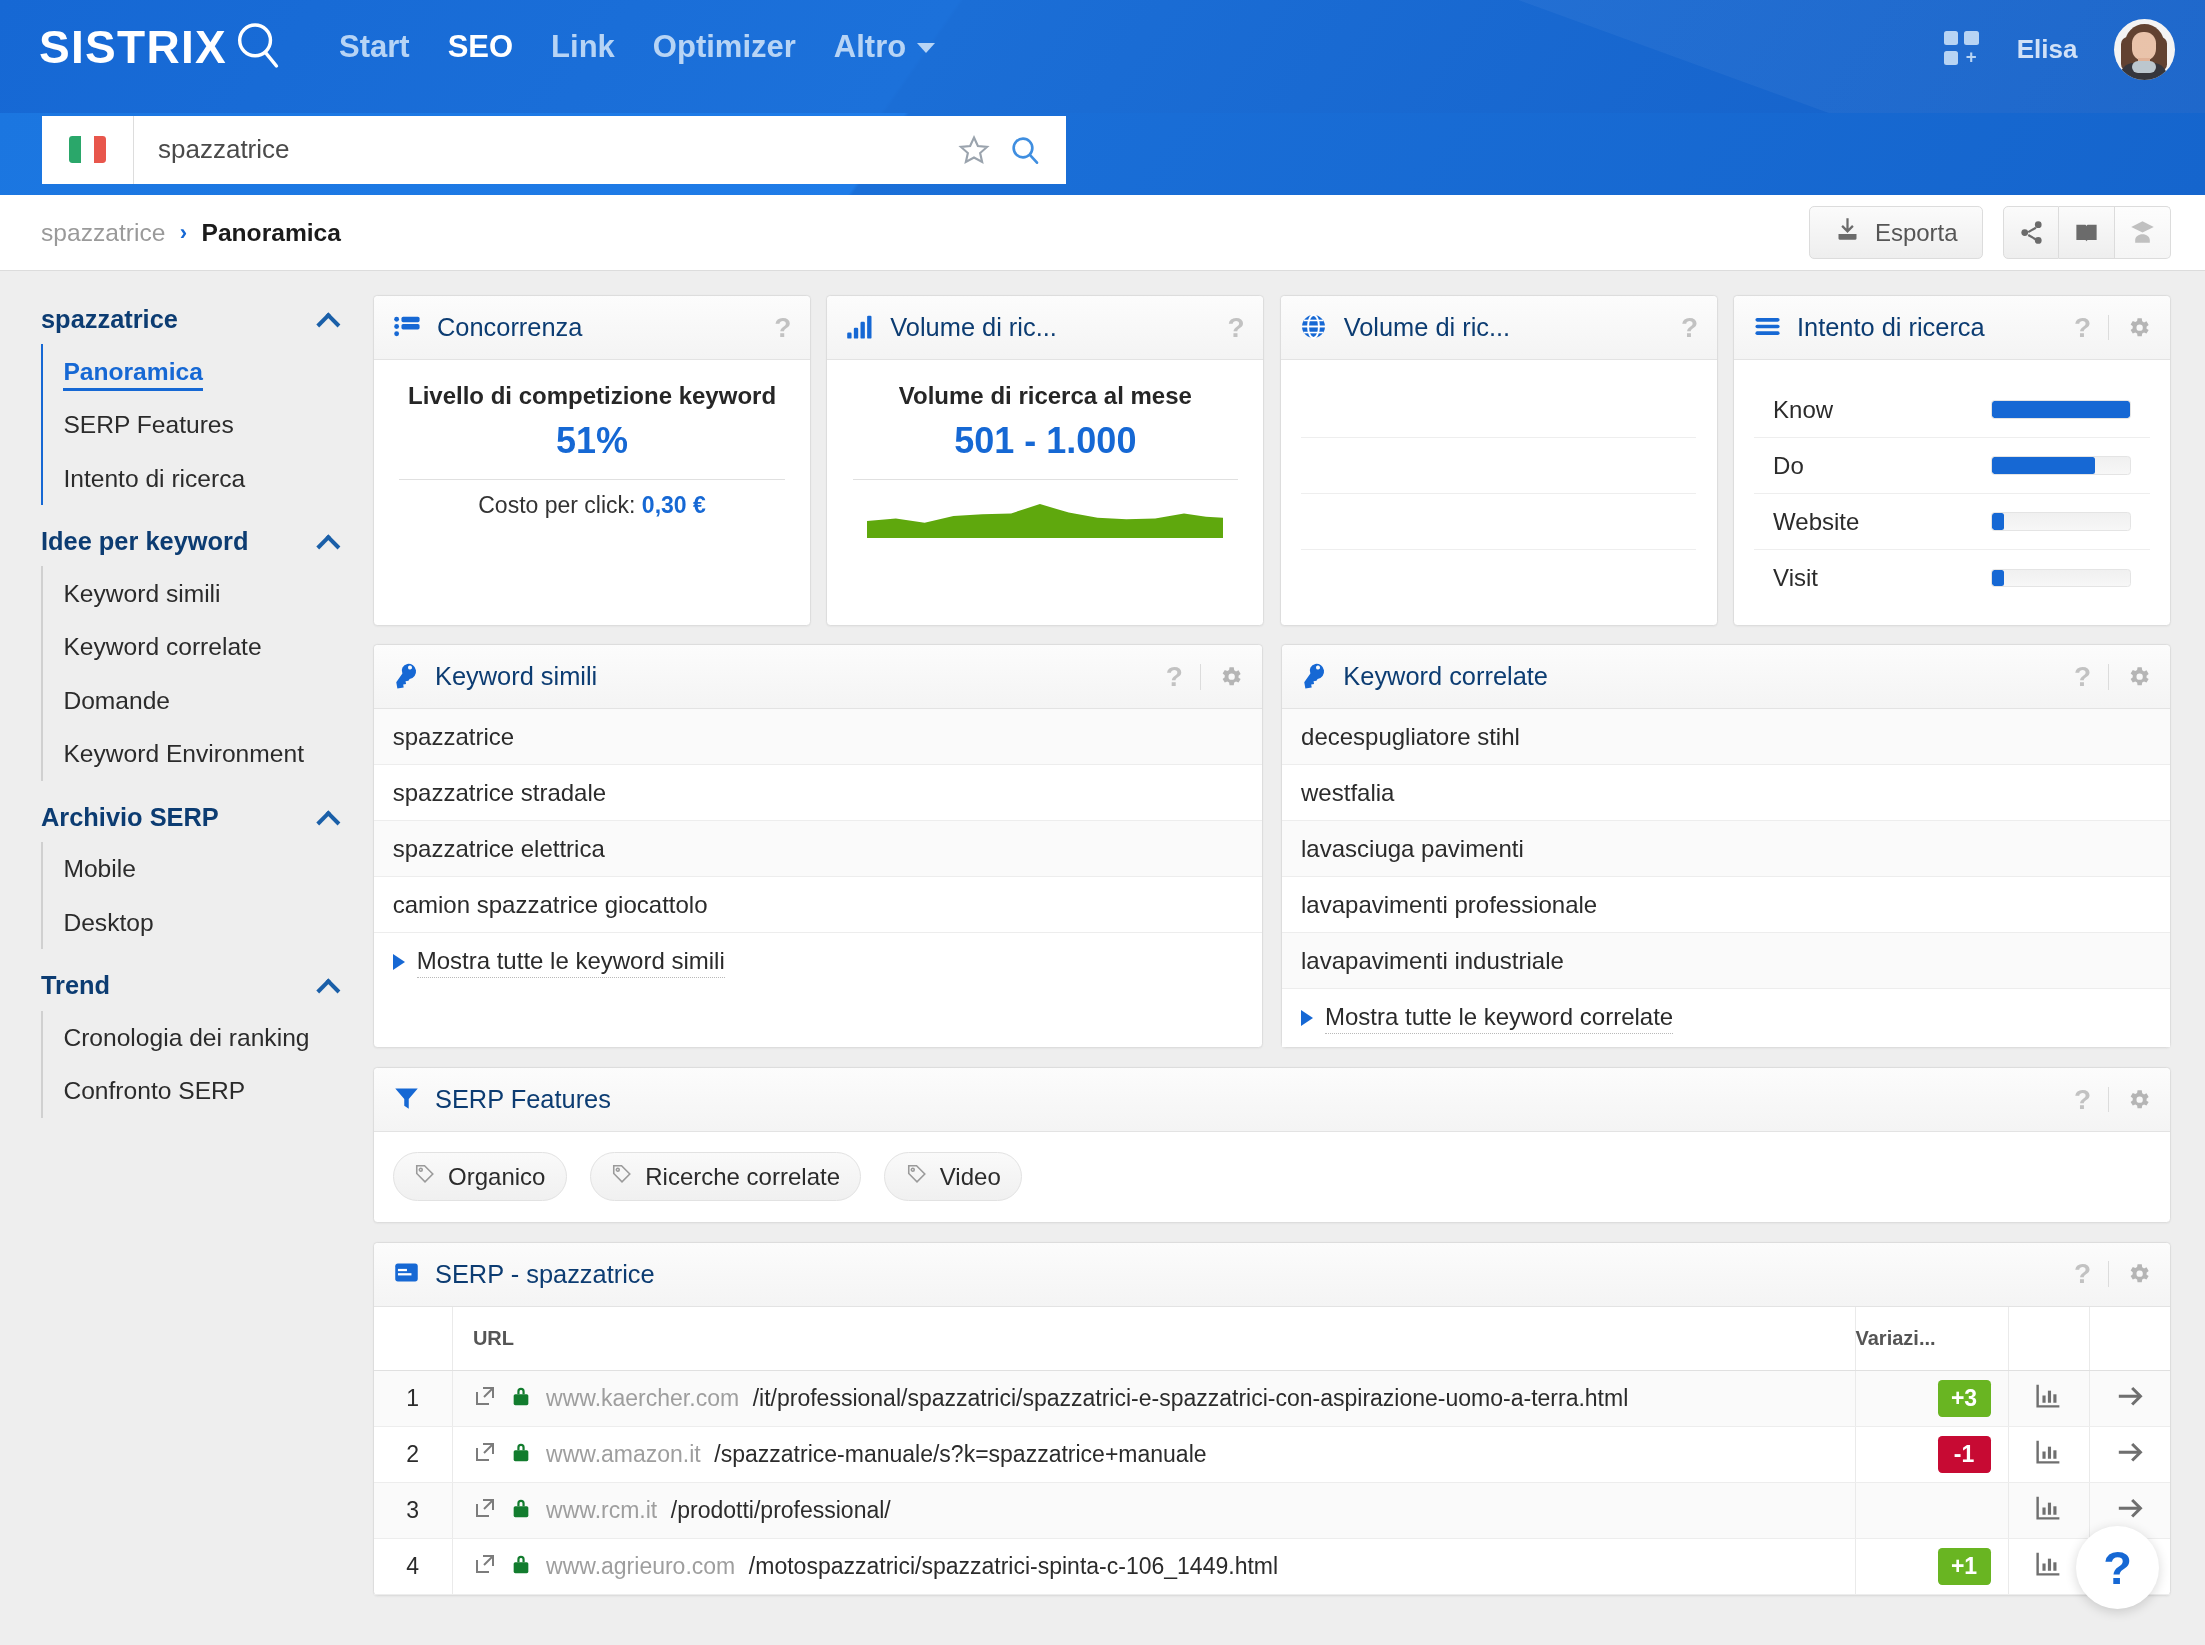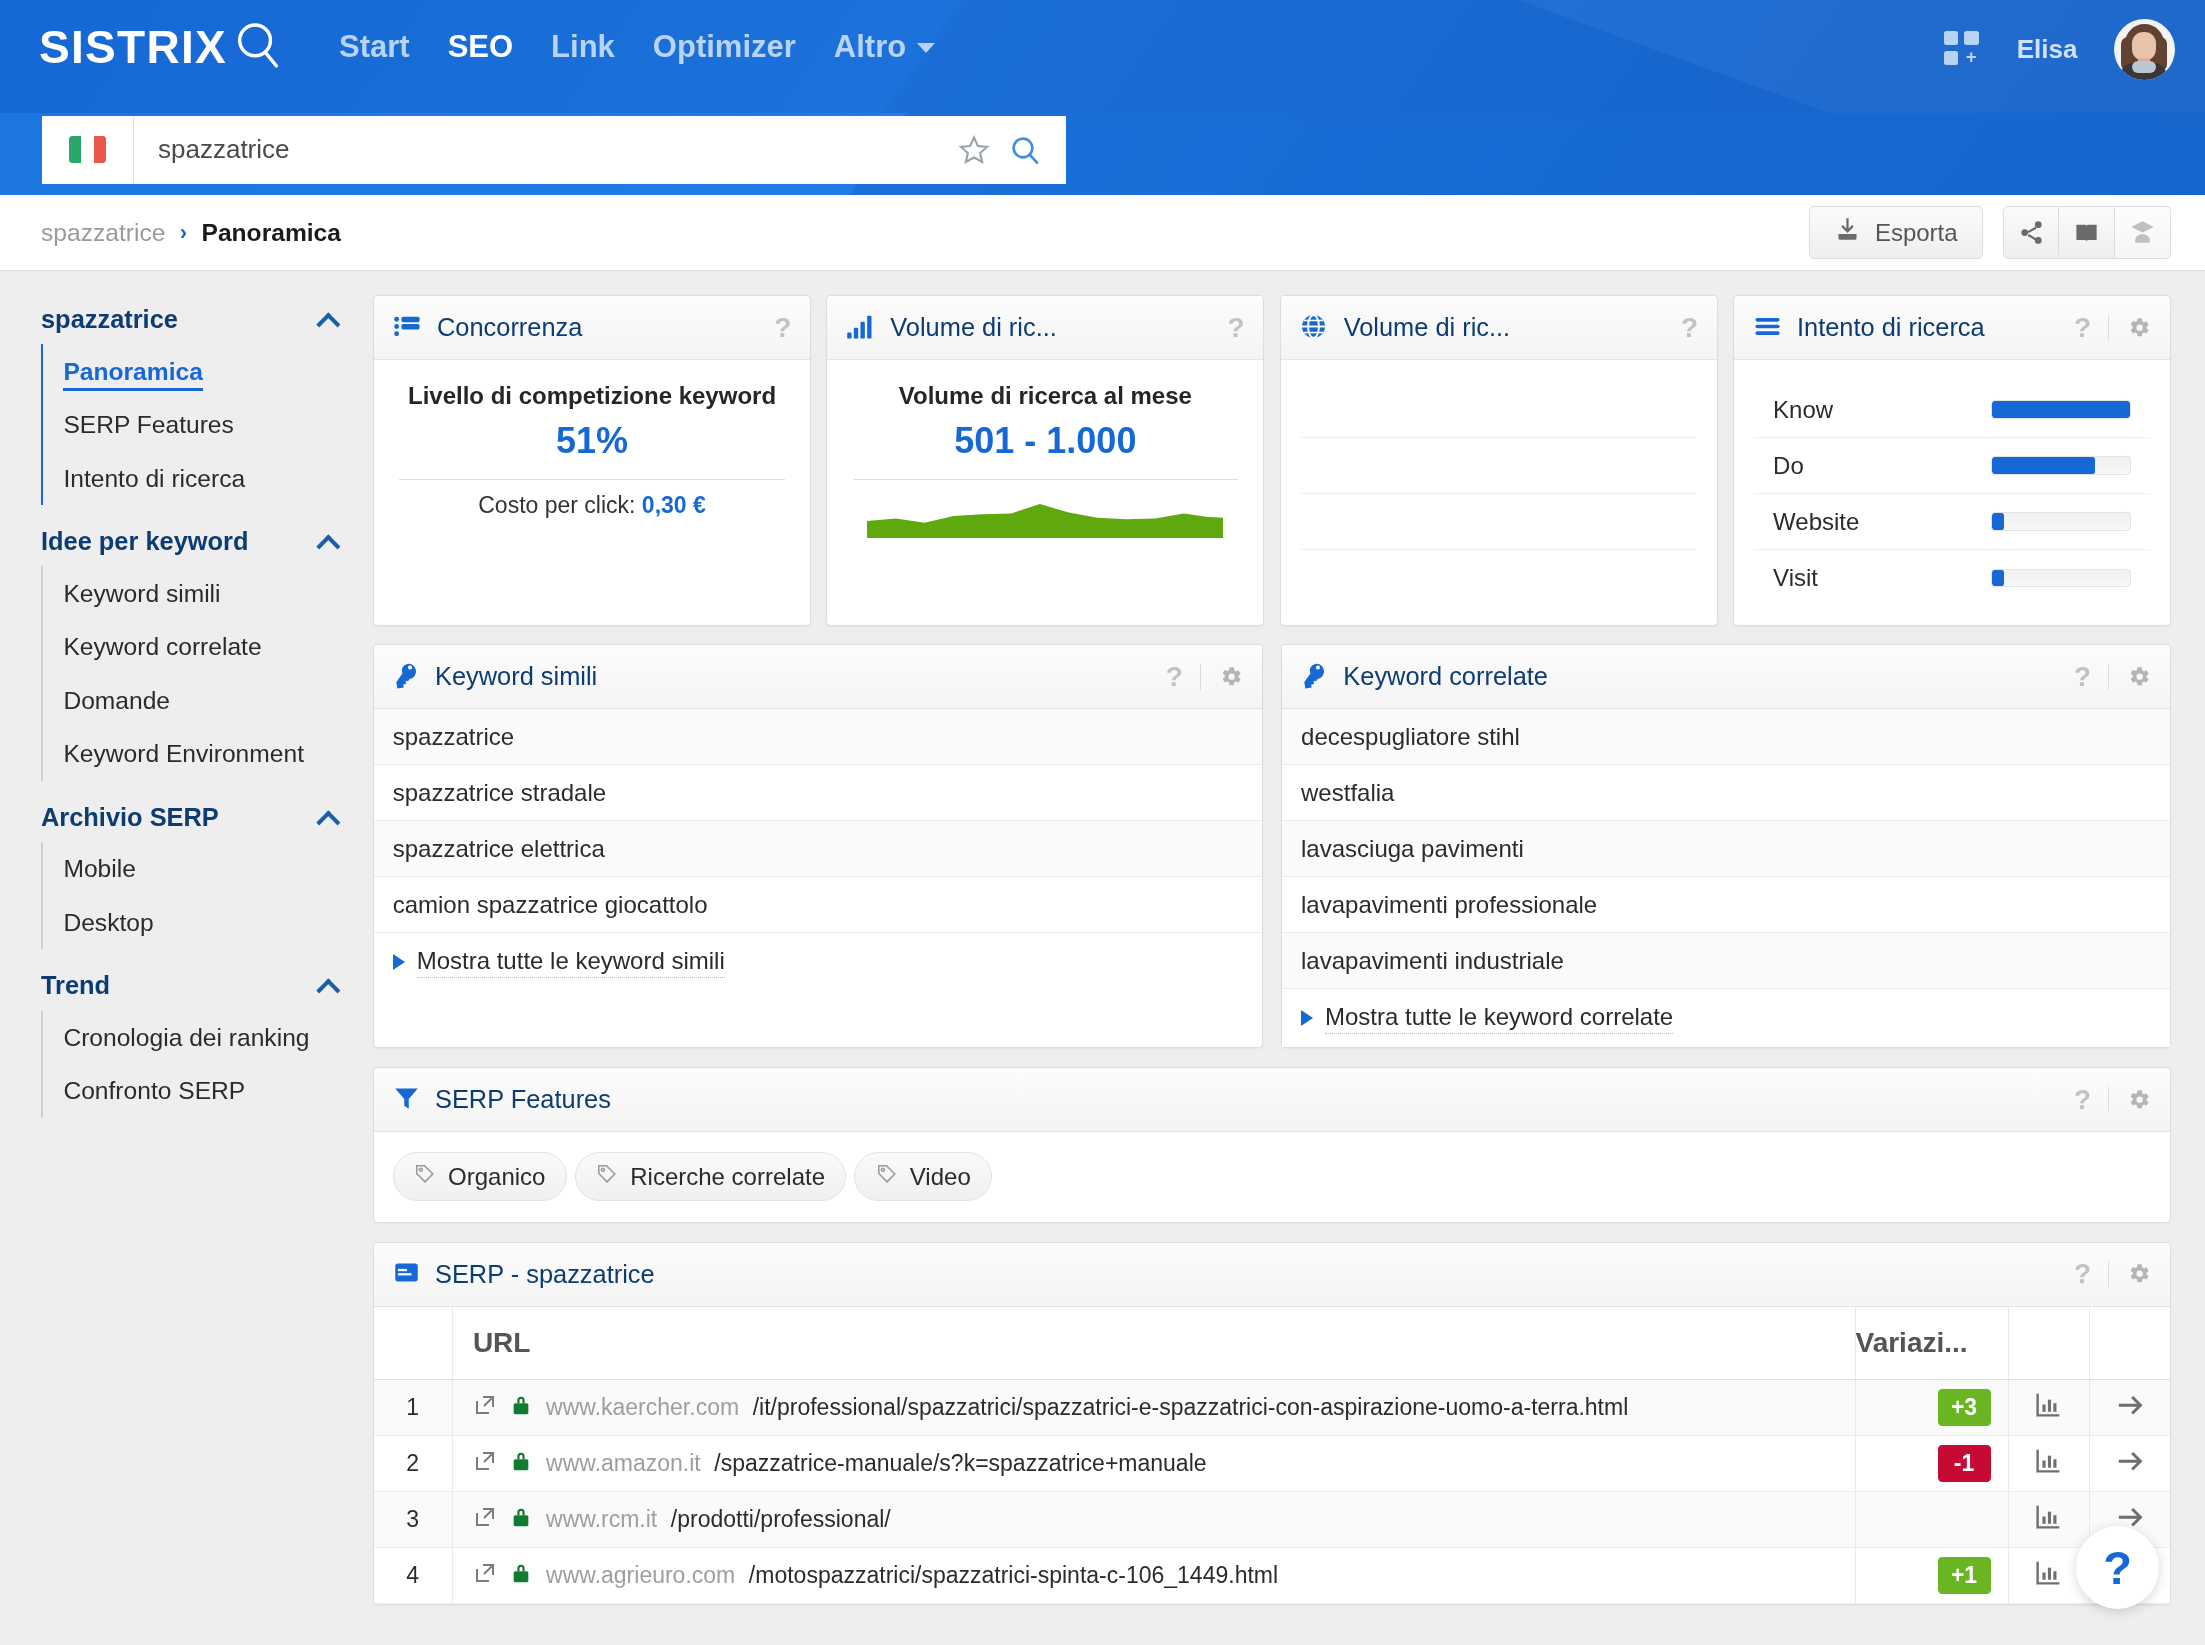--- a/index.html
+++ b/index.html
@@ -220,31 +220,31 @@
     font-size: 24px; color: #2b2b2b; cursor: pointer; background: #fff;
   }
   .kwmore .tri {
     width: 0; height: 0; margin-right: 12px;
     border-top: 8.5px solid transparent; border-bottom: 8.5px solid transparent;
     border-left: 12px solid #1668d4;
   }
   .kwmore u { text-decoration: none; border-bottom: 1.7px dotted #b9b9b9; padding-bottom: 2.5px; }
 
   
-  .featbody { padding: 20.4px 18.7px; display: flex; gap: 8px; flex-wrap: wrap; }
+  .featbody { padding: 20.4px 18.7px; display: flex; gap: 23px; flex-wrap: wrap; }
   .chip {
     height: 49px; padding: 0 20.4px; display: flex; align-items: center; gap: 12px;
     background: linear-gradient(#fafafa,#f0f0f0); border: 0.8px solid #e2e2e2;
     border-radius: 24.6px; font-size: 24px; color: #2b2b2b; cursor: pointer;
   }
 
   
   .serptable { width: 100%; border-collapse: collapse; }
   .serptable th {
-    font-size: 28px; color: #555; font-weight: bold; text-align: left;
+    font-size: 20px; color: #555; font-weight: bold; text-align: left;
     padding: 20.4px 0; border-bottom: 0.8px solid #e0e0e0; background: #fff;
   }
   .serptable td {
     padding: 0; height: 56px; border-bottom: 0.8px solid #ededed; font-size: 23px; color: #2b2b2b;
   }
   .serptable tbody tr:nth-child(odd) td { background: #fafafa; }
   .c-num { width: 78px; text-align: center; color: #333; border-right: 0.8px solid #eaeaea; }
   .c-url { padding-left: 20.4px !important; }
   .c-var { width: 153px; text-align: right; padding-right: 17px !important; border-left: 0.8px solid #eaeaea; }
   .c-chart { width: 81px; text-align: center; border-left: 0.8px solid #eaeaea; }

